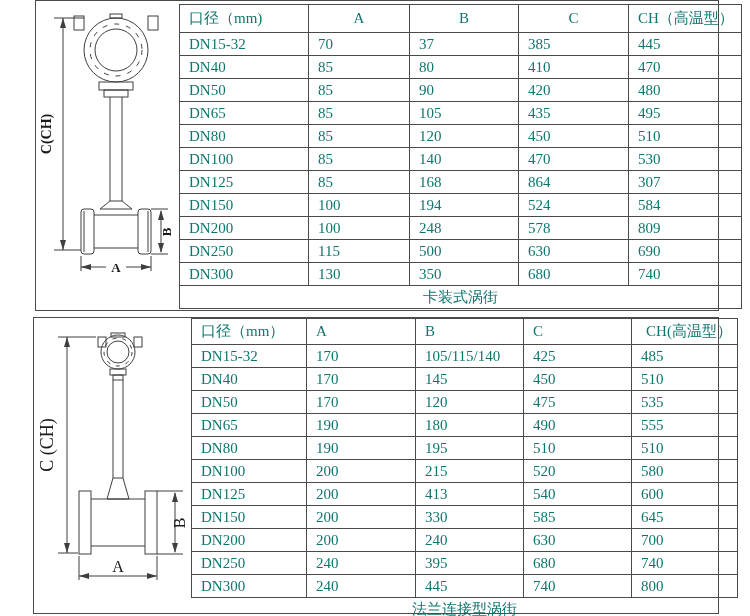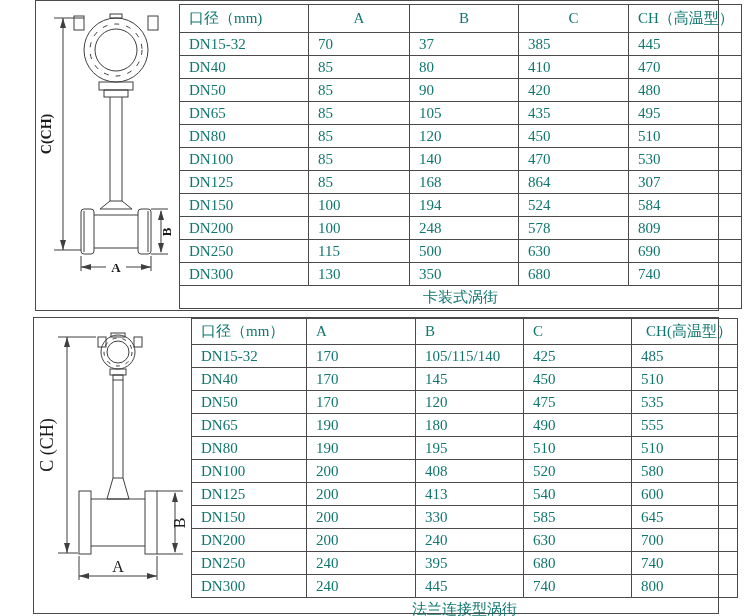--- a/index.html
+++ b/index.html
@@ -270,21 +270,21 @@
           <tr>
             <td>DN80</td>
             <td>190</td>
             <td>195</td>
             <td>510</td>
             <td>510</td>
           </tr>
           <tr>
             <td>DN100</td>
             <td>200</td>
-            <td>408</td>
+            <td>215</td>
             <td>520</td>
             <td>580</td>
           </tr>
           <tr>
             <td>DN125</td>
             <td>200</td>
             <td>413</td>
             <td>540</td>
             <td>600</td>
           </tr>

